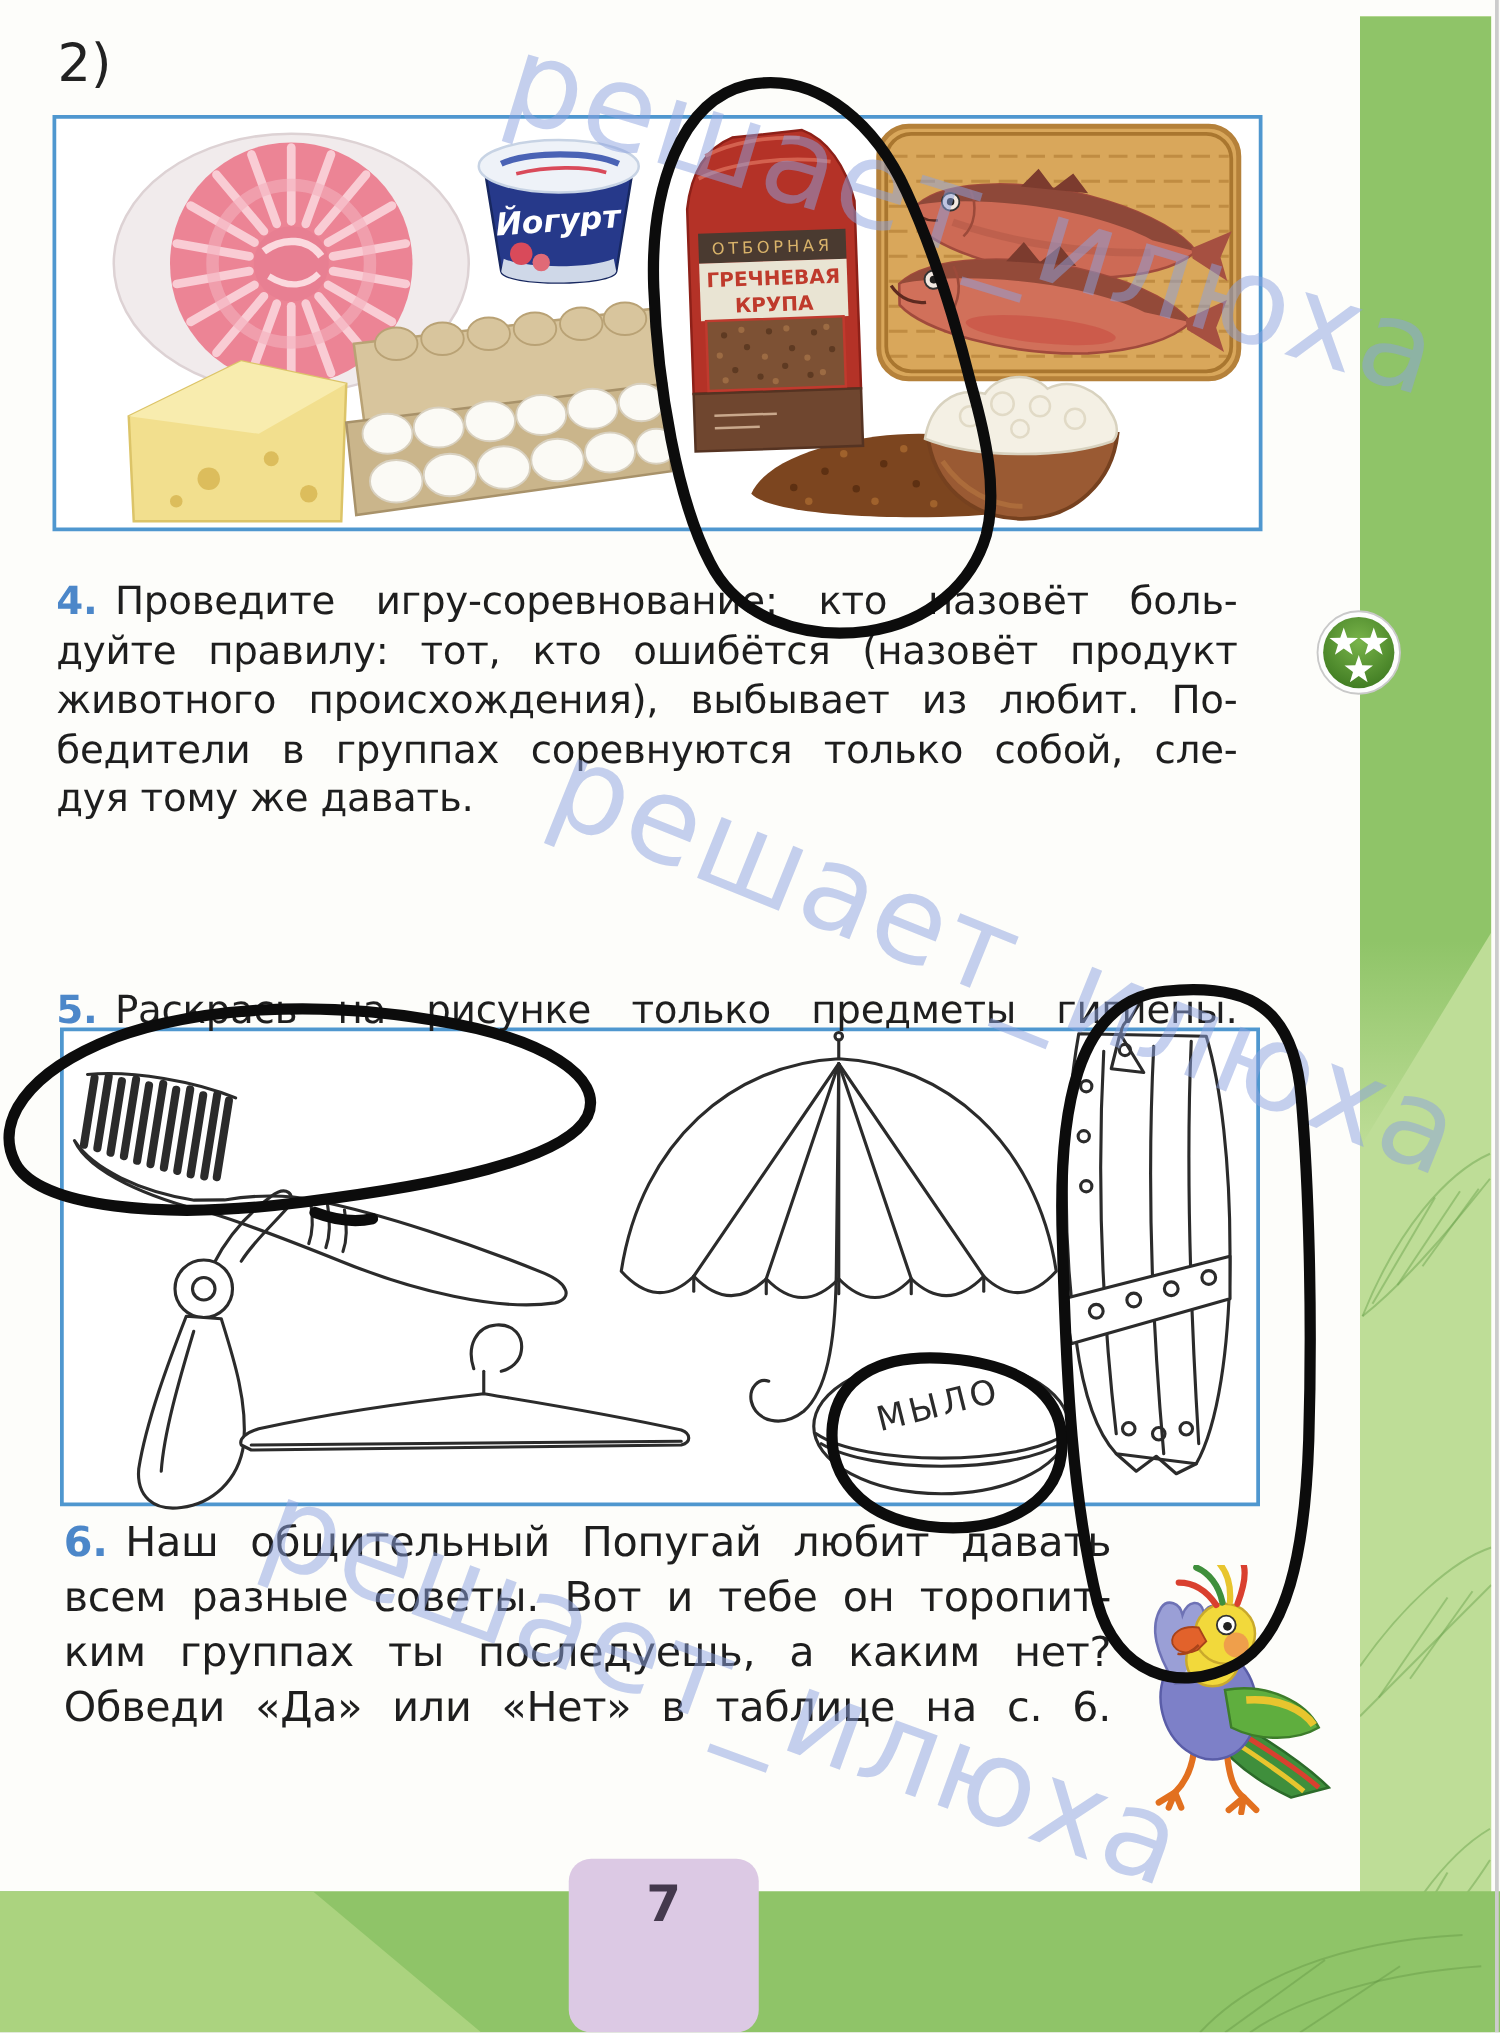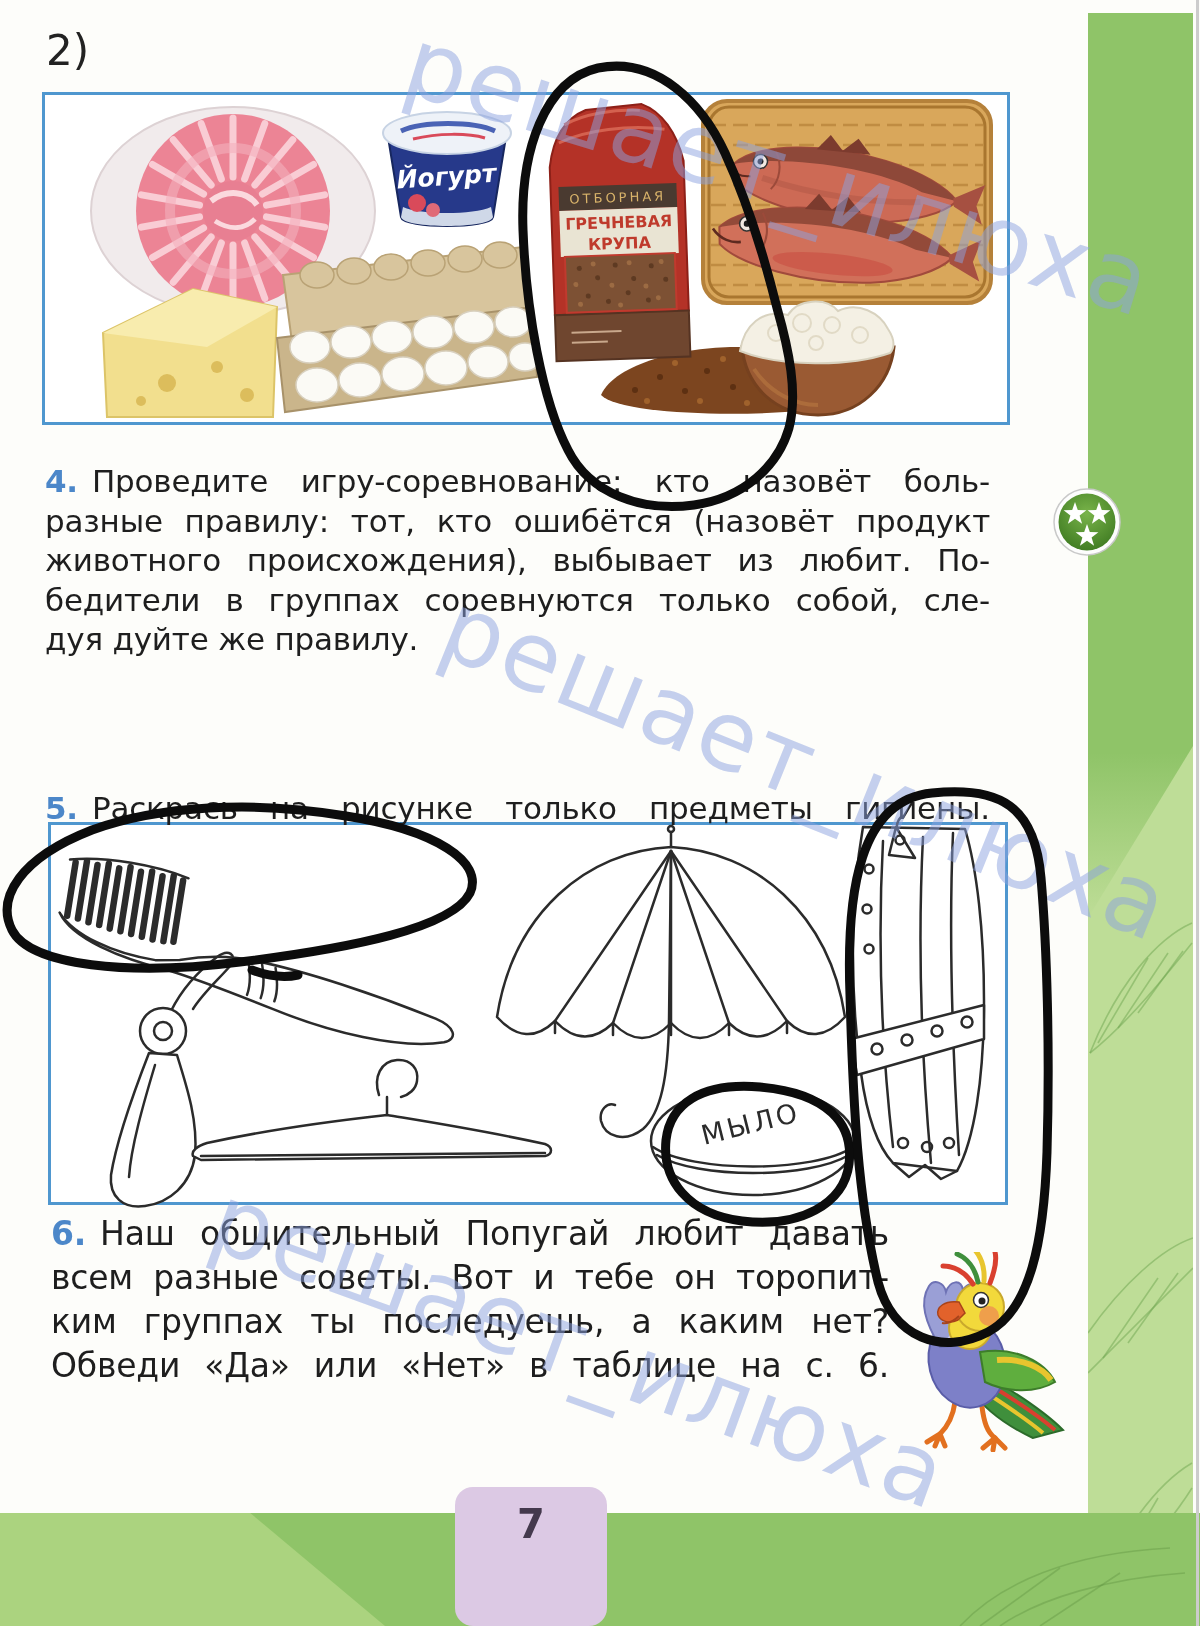--- a/index.html
+++ b/index.html
@@ -289,24 +289,24 @@
     <circle cx="37" cy="36" r="28.5" fill="url(#bg1)"></circle>
     <g fill="#ffffff">
       <polygon transform="translate(25,28)" points="0,-12 2.8,-3.9 11.4,-3.7 4.6,1.5 7.1,9.7 0,4.8 -7.1,9.7 -4.6,1.5 -11.4,-3.7 -2.8,-3.9"></polygon>
       <polygon transform="translate(49,28)" points="0,-12 2.8,-3.9 11.4,-3.7 4.6,1.5 7.1,9.7 0,4.8 -7.1,9.7 -4.6,1.5 -11.4,-3.7 -2.8,-3.9"></polygon>
       <polygon transform="translate(37,50)" points="0,-12 2.8,-3.9 11.4,-3.7 4.6,1.5 7.1,9.7 0,4.8 -7.1,9.7 -4.6,1.5 -11.4,-3.7 -2.8,-3.9"></polygon>
     </g>
   </svg>
 
   <div class="para t4">
       <div class="tline"><span class="tnum">4.</span>Проведите игру-соревнование: кто назовёт боль-</div>
-      <div class="tline">разные правилу: тот, кто ошибётся (назовёт продукт</div>
+      <div class="tline">дуйте правилу: тот, кто ошибётся (назовёт продукт</div>
       <div class="tline">животного происхождения), выбывает из любит. По-</div>
       <div class="tline">бедители в группах соревнуются только собой, сле-</div>
-      <div class="tline" style="text-align-last: left;">дуя дуйте же правилу.</div>
+      <div class="tline" style="text-align-last: left;">дуя тому же давать.</div>
     </div>
   <div class="para t5">
       <div class="tline"><span class="tnum">5.</span>Раскрась на рисунке только предметы гигиены.</div>
     </div>
   <div class="para t6">
       <div class="tline"><span class="tnum">6.</span>Наш общительный Попугай любит давать</div>
       <div class="tline">всем разные советы. Вот и тебе он торопит-</div>
       <div class="tline">ким группах ты последуешь, а каким нет?</div>
       <div class="tline">Обведи «Да» или «Нет» в таблице на с. 6.</div>
     </div>

